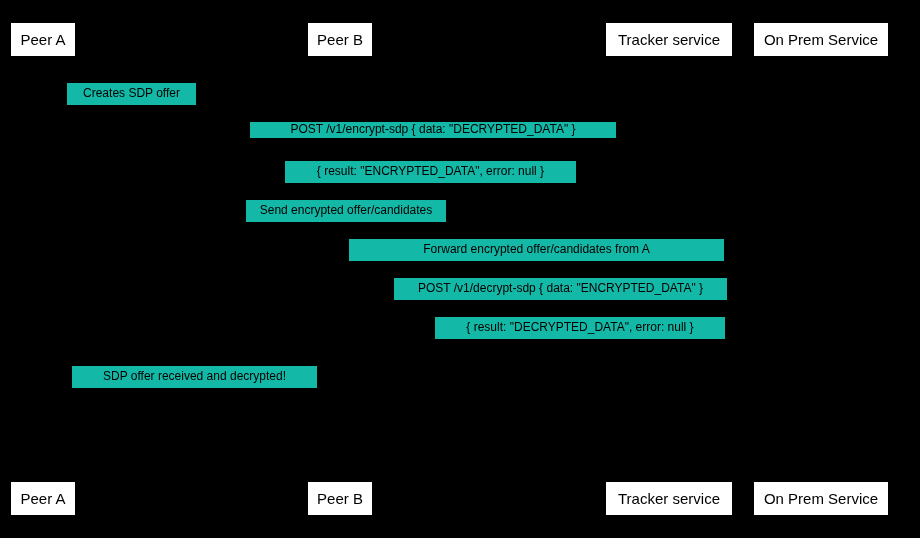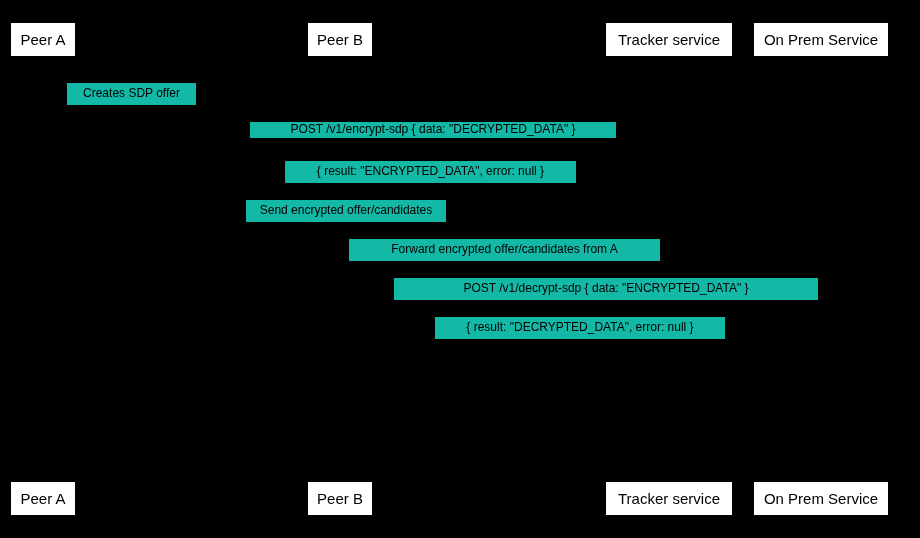--- a/index.html
+++ b/index.html
@@ -90,32 +90,35 @@
   </div>
 
   <div class="label" style="left:285px; top:161px; width:291px; height:22px;">
     <span>{ result: "ENCRYPTED_DATA", error: null }</span>
   </div>
 
   <div class="label" style="left:246px; top:200px; width:200px; height:22px;">
     <span>Send encrypted offer/candidates</span>
   </div>
 
-  <div class="label" style="left:349px; top:239px; width:311px; height:22px;">
+  <div class="label" style="left:349px; top:239px; width:375px; height:22px;">
     <span>Forward encrypted offer/candidates from A</span>
   </div>
 
-  <div class="label" style="left:394px; top:278px; width:424px; height:22px;">
+  <div class="label" style="left:394px; top:278px; width:333px; height:22px;">
     <span>POST /v1/decrypt-sdp { data: "ENCRYPTED_DATA" }</span>
   </div>
 
   <div class="label" style="left:435px; top:317px; width:290px; height:22px;">
     <span>{ result: "DECRYPTED_DATA", error: null }</span>
   </div>
 
+  <div class="label" style="left:72px; top:366px; width:245px; height:22px;">
+    <span>SDP offer received and decrypted!</span>
+  </div>
 
 
   <div class="participant" style="left:10px; top:481px; width:66px; height:35px;">
     <span>Peer A</span>
   </div>
   <div class="participant" style="left:307px; top:481px; width:66px; height:35px;">
     <span>Peer B</span>
   </div>
   <div class="participant" style="left:605px; top:481px; width:128px; height:35px;">
     <span>Tracker service</span>

